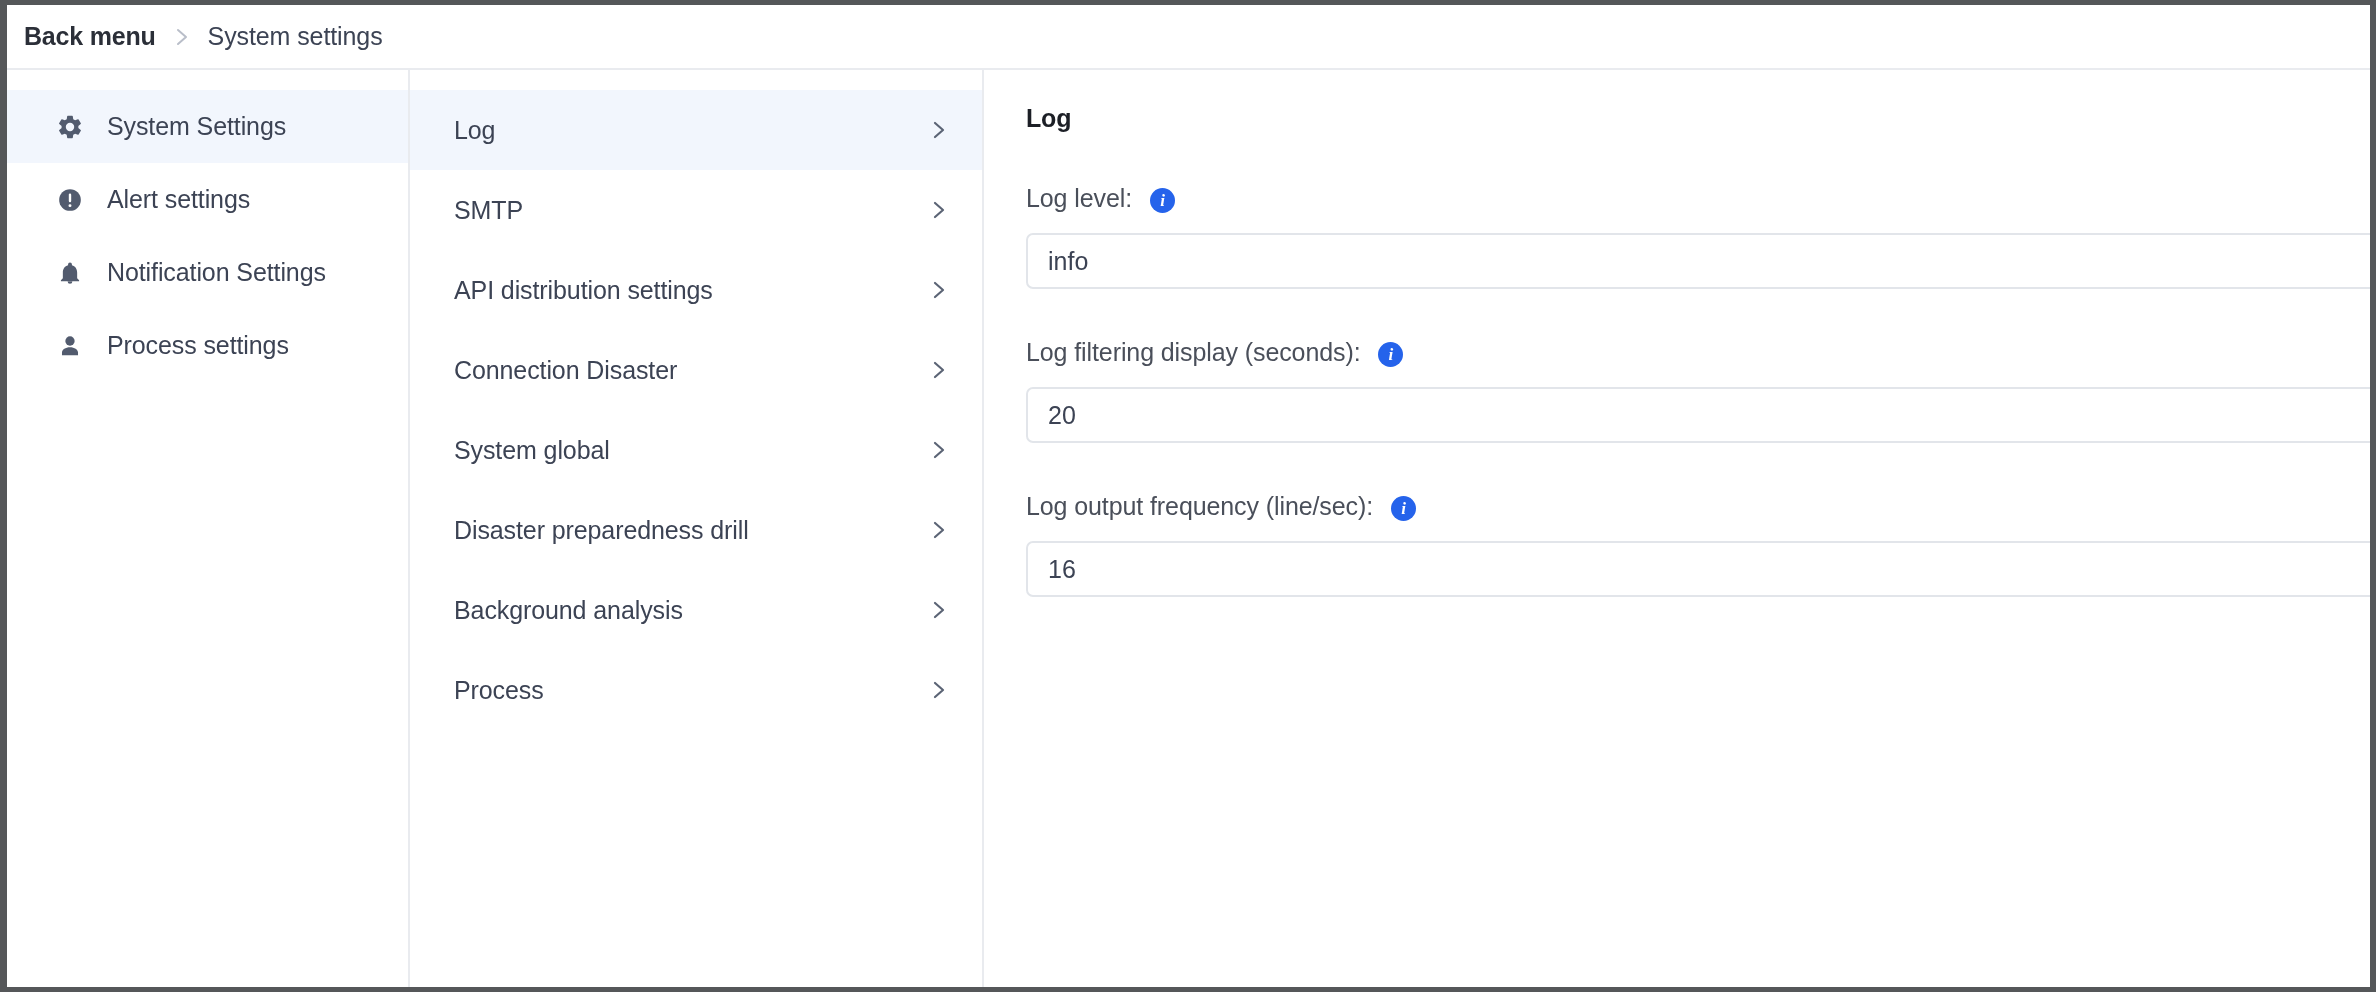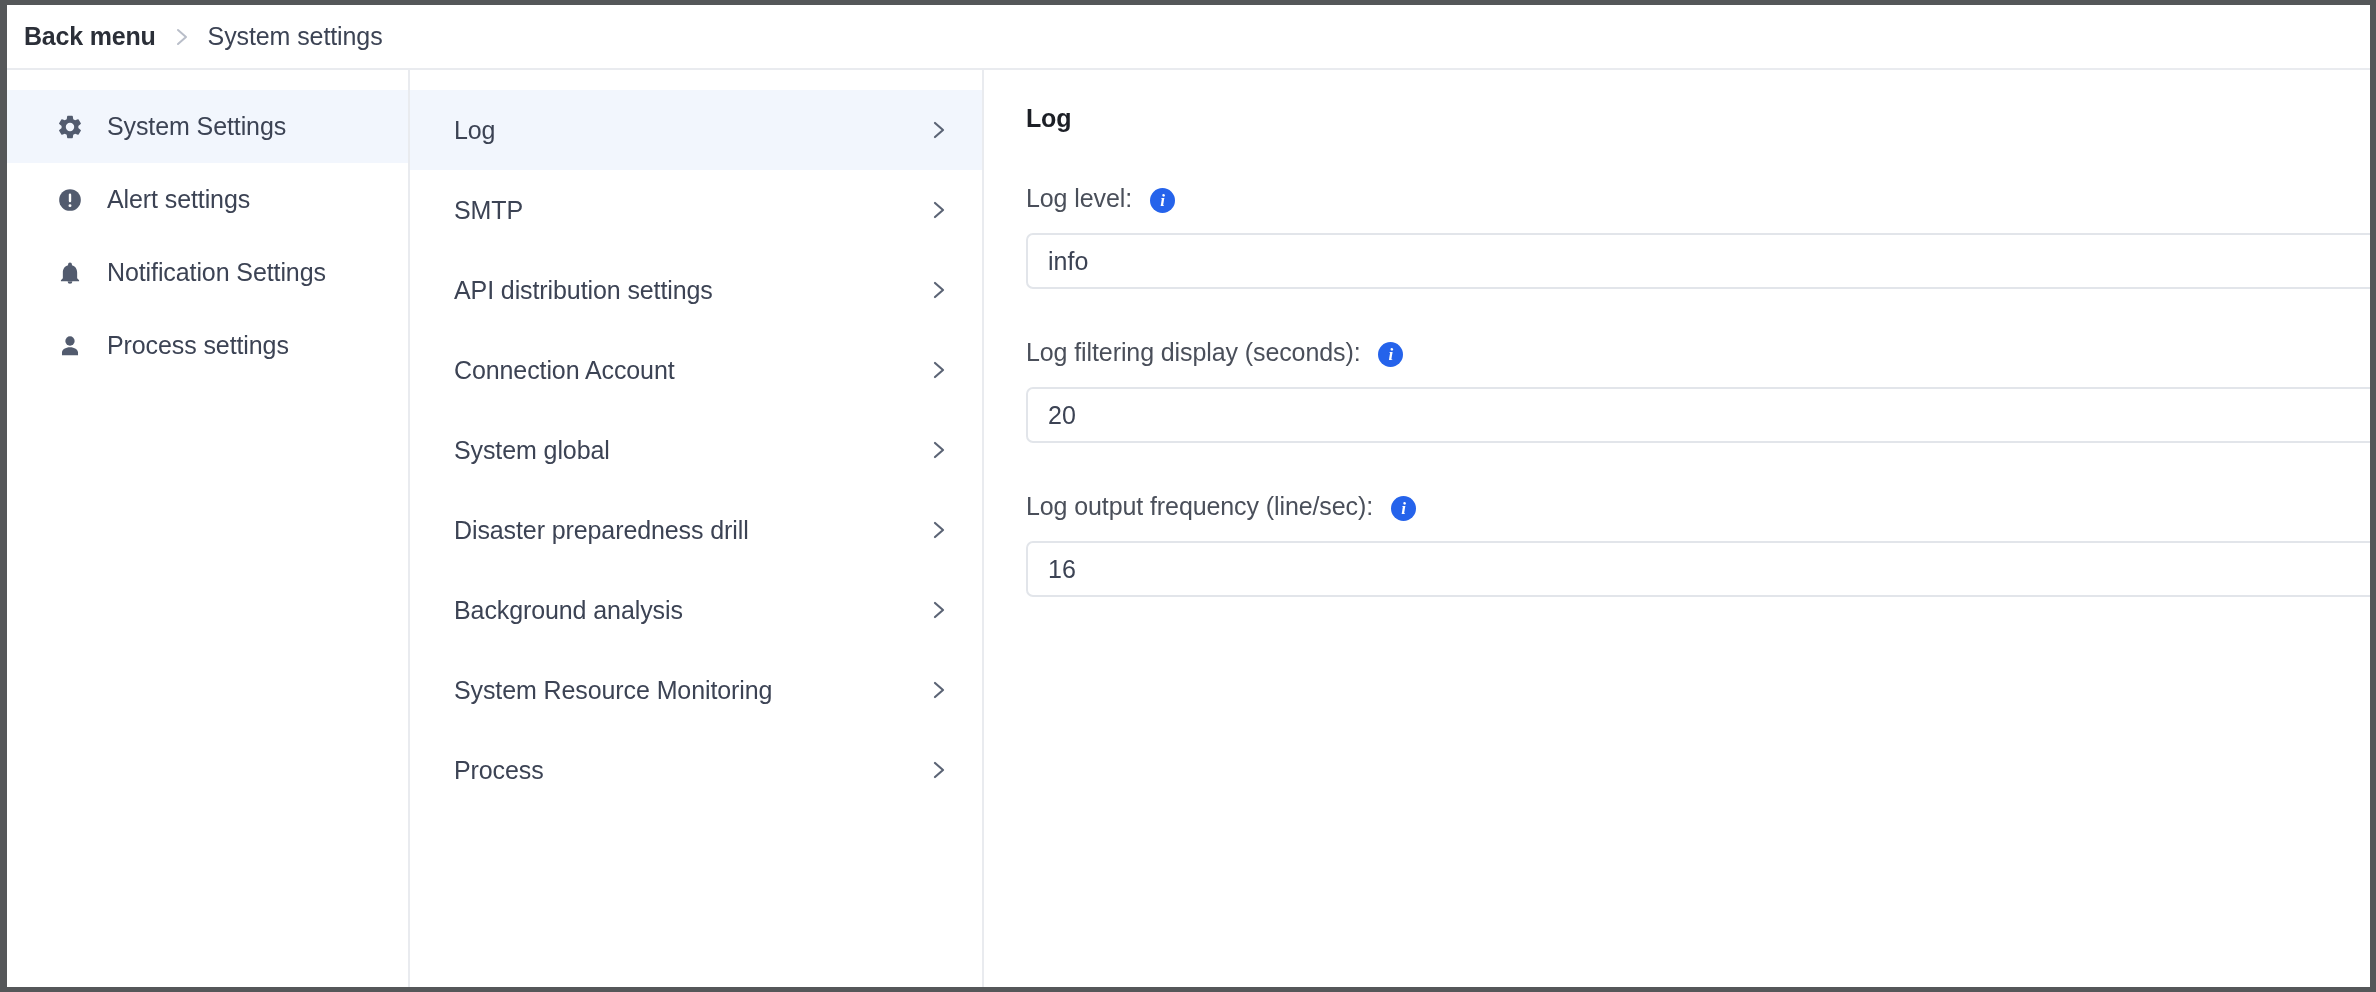--- a/index.html
+++ b/index.html
@@ -257,21 +257,21 @@
       <div class="menu-item">
         <span class="menu-label">API distribution settings</span>
         <span class="chev">
           <svg width="16" height="26" viewBox="0 0 16 26" fill="none" stroke="currentColor" stroke-width="2.2" stroke-linecap="round" stroke-linejoin="round">
               <polyline points="4,6 12,13 4,20"></polyline>
             </svg>
         </span>
       </div>
 
       <div class="menu-item">
-        <span class="menu-label">Connection Account</span>
+        <span class="menu-label">Connection Disaster</span>
         <span class="chev">
           <svg width="16" height="26" viewBox="0 0 16 26" fill="none" stroke="currentColor" stroke-width="2.2" stroke-linecap="round" stroke-linejoin="round">
               <polyline points="4,6 12,13 4,20"></polyline>
             </svg>
         </span>
       </div>
 
 
       <div class="menu-item">
         <span class="menu-label">System global</span>
@@ -293,28 +293,20 @@
 
       <div class="menu-item">
         <span class="menu-label">Background analysis</span>
         <span class="chev">
           <svg width="16" height="26" viewBox="0 0 16 26" fill="none" stroke="currentColor" stroke-width="2.2" stroke-linecap="round" stroke-linejoin="round">
               <polyline points="4,6 12,13 4,20"></polyline>
             </svg>
         </span>
       </div>
 
-      <div class="menu-item">
-        <span class="menu-label">System Resource Monitoring</span>
-        <span class="chev">
-          <svg width="16" height="26" viewBox="0 0 16 26" fill="none" stroke="currentColor" stroke-width="2.2" stroke-linecap="round" stroke-linejoin="round">
-              <polyline points="4,6 12,13 4,20"></polyline>
-            </svg>
-        </span>
-      </div>
 
       <div class="menu-item">
         <span class="menu-label">Process</span>
         <span class="chev">
           <svg width="16" height="26" viewBox="0 0 16 26" fill="none" stroke="currentColor" stroke-width="2.2" stroke-linecap="round" stroke-linejoin="round">
               <polyline points="4,6 12,13 4,20"></polyline>
             </svg>
         </span>
       </div>
 

